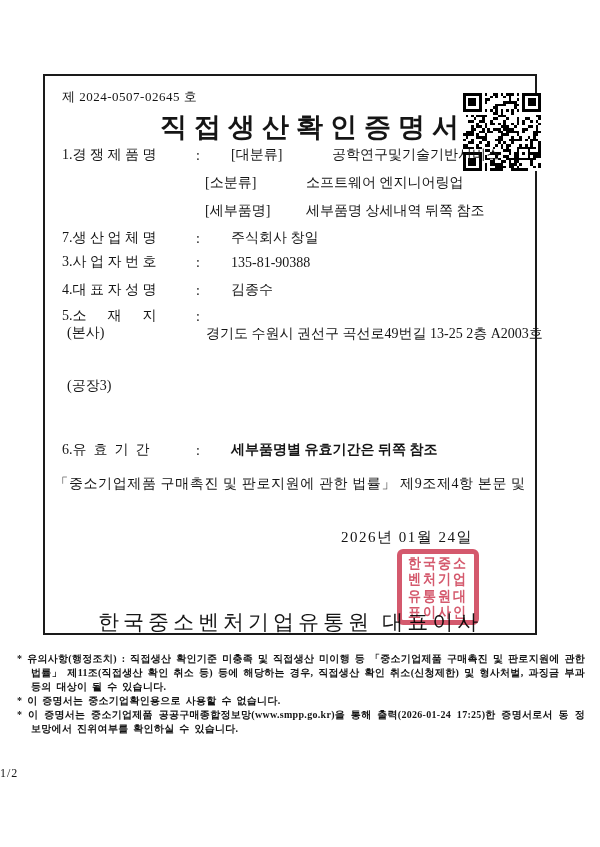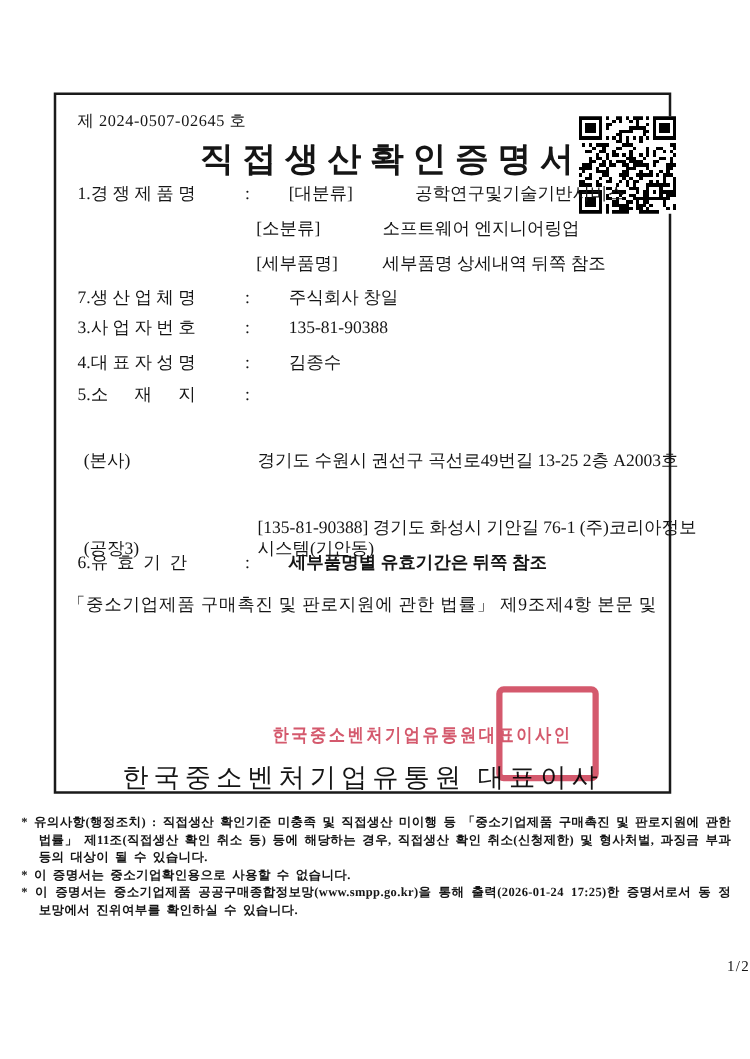--- a/index.html
+++ b/index.html
@@ -20,40 +20,40 @@
     font-size:27px; font-weight:700; letter-spacing:7px; margin-left:46px;
     white-space:nowrap;
   }
   .line { position:absolute; left:17px; right:8px; display:flex; font-size:14px; white-space:pre; align-items:flex-end;gap:13px; }
   .lab { width:121px; white-space:pre; flex:0 0 auto; }
   .col { width:22px; flex:0 0 auto; }
   .tag { width:88px; flex:0 0 auto; }
   .val { flex:0 0 auto; }
   .indent { left:160px; }
   .locname { margin-left:5px; width:126px; flex:0 0 auto; }
-  .locval { width:356px; white-space:normal; line-height:17px; word-break:break-all; flex:0 0 auto;margin-top:37px; }
+  .locval { width:356px; white-space:normal; line-height:17px; word-break:break-all; flex:0 0 auto; }
   .bold { font-weight:700; }
   .statement-line { position:absolute; left:0; right:0; text-align:center; font-size:14px; letter-spacing:0.6px; white-space:pre; }
   .issue-date { position:absolute; right:62px; top:452px; font-size:15px; letter-spacing:1.5px; }
   .issuer {
     position:absolute; left:0; right:0; top:512px; text-align:center;
     font-size:21px; letter-spacing:4px; white-space:nowrap; z-index:1;margin-top:20px;
   }
   .seal {
     position:absolute; left:352px; top:473px; width:82px; height:76px;
     border:5px solid var(--seal,#d14b60); border-radius:6px;
-    color:var(--seal,#d14b60); display:flex; flex-direction:row;
-    justify-content:flex-end; align-items:center; padding:2px 16px;
+    color:var(--seal,#d14b60); display:flex; flex-direction:column;
+    justify-content:space-between; align-items:center; padding:2px 2px;
     font-weight:700; opacity:0.92; mix-blend-mode:multiply; z-index:2;
   }
   .seal-row { font-size:13px; line-height:1; letter-spacing:2px; transform:scaleY(1.12); white-space:nowrap; }
   .notes { position:absolute; left:17px; right:15px; top:652px; font-size:10px; font-weight:700; line-height:14px; letter-spacing:0.3px; word-spacing:2px; }
   .note { padding-left:14px; text-indent:-14px; text-align:justify; }
   .note-bullet { display:inline; }
-  .page-indicator { position:absolute; left:0; right:0; top:766px; text-align:right; font-size:12px; letter-spacing:1px; }
+  .page-indicator { position:absolute; left:0; right:0; top:766px; text-align:left; font-size:12px; letter-spacing:1px; }
 </style>
 </head>
 <body>
 
 <div class="page">
 
   <div class="cert-box">
 
     <div class="doc-number">제 2024-0507-02645 호</div>
 
@@ -477,29 +477,30 @@
       <span class="lab">4.대 표 자 성 명</span><span class="col">:</span><span class="val">김종수</span>
     </div>
 
     <div class="line" style="top:231px">
       <span class="lab">5.소      재      지</span><span class="col">:</span>
     </div>
     <div class="line" style="top:248px">
       <span class="locname">(본사)</span><span class="locval">경기도 수원시 권선구 곡선로49번길 13-25 2층 A2003호</span>
     </div>
     <div class="line" style="top:301px">
-      <span class="locname">(공장3)</span><span class="locval">[135-81-90388] 경기도 화성시 기안길 76-1 (주)코리아정보시스템(기안동)</span>
+      <span class="locname">(공장3)</span>
     </div>
 
     <div class="line" style="top:365px">
       <span class="lab">6.유  효  기  간</span><span class="col">:</span><span class="val bold">세부품명별 유효기간은 뒤쪽 참조</span>
     </div>
 
     <div class="statement-line" style="top:399px">「중소기업제품 구매촉진 및 판로지원에 관한 법률」 제9조제4항 본문 및</div>
 
+    <div class="issue-date">2026년 01월 24일</div>
 
     <div class="issuer">한국중소벤처기업유통원 대표이사</div>
 
     <div class="seal">
       <div class="seal-row">한국중소</div>
       <div class="seal-row">벤처기업</div>
       <div class="seal-row">유통원대</div>
       <div class="seal-row">표이사인</div>
     </div>
 

